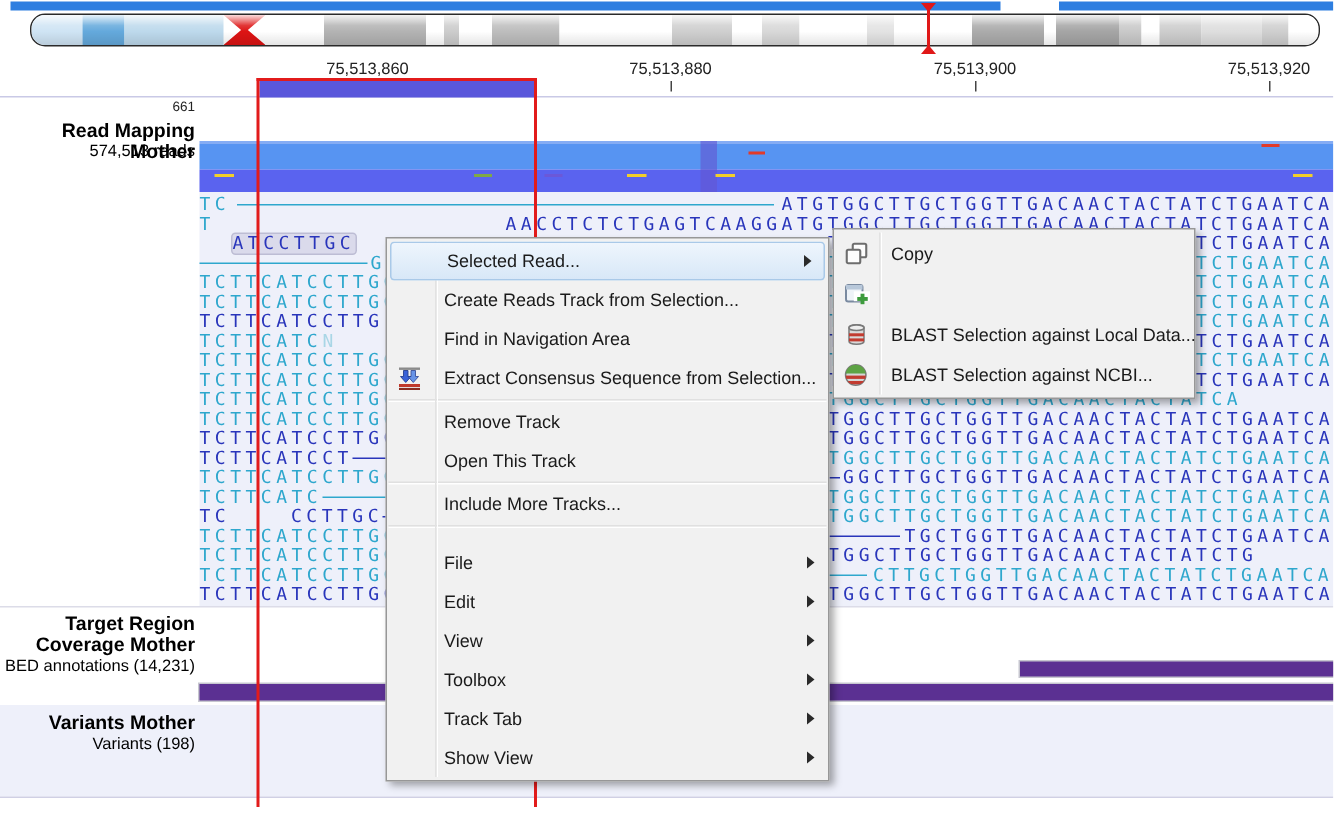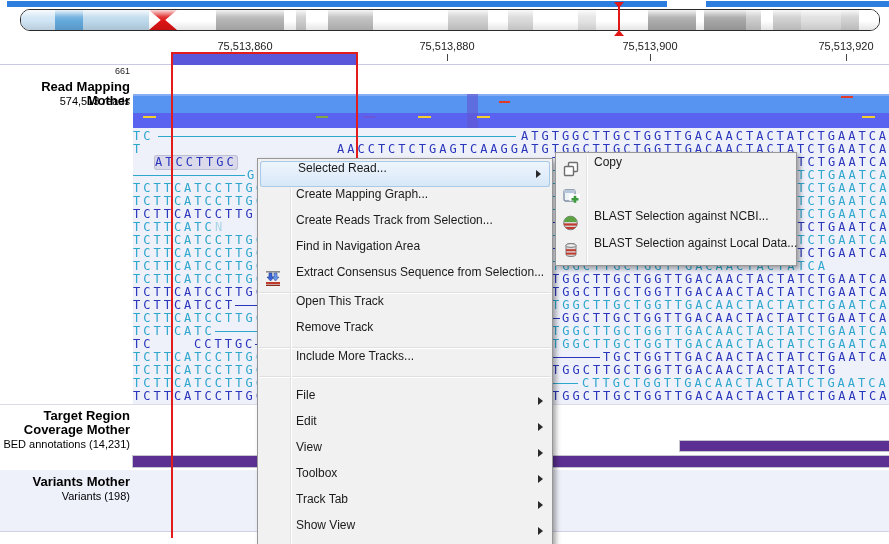--- a/index.html
+++ b/index.html
@@ -48,21 +48,21 @@
   
   .redline{position:absolute;width:2px;background:#e21b1b;}
   .redtop{position:absolute;height:2px;background:#e21b1b;}
   .selbar{position:absolute;background:#5a57db;}
   
   .menu{position:absolute;background:#f1f1f1;border:1px solid #979797;
         box-shadow:3px 3px 5px rgba(0,0,0,.35);padding:2px 0;box-sizing:border-box;z-index:20;}
   .menu::before{content:"";position:absolute;top:2px;bottom:2px;width:0;
         border-left:1px solid #e2e2e2;box-shadow:1px 0 0 #fff;}
   .menu.gut33::before{left:32px;} .menu.gut29::before{left:30px;}
-  .mi{position:relative;display:flex;align-items:flex-start;font-size:12px;color:#1a1a1a;white-space:nowrap;}
+  .mi{position:relative;display:flex;align-items:center;font-size:12px;color:#1a1a1a;white-space:nowrap;}
   .mi .txt{pointer-events:none;}
   .mi.hl{background:linear-gradient(180deg,#eff6fd,#d7e7f7);box-shadow:inset 0 0 0 1px #a9c9e8;border-radius:3px;}
   .mi .micon{position:absolute;left:6px;top:50%;transform:translateY(-50%);width:18px;height:18px;}
   .mi .arrow{position:absolute;right:9px;top:50%;margin-top:-4px;width:0;height:0;
         border-left:5px solid #2a2a2a;border-top:4px solid transparent;border-bottom:4px solid transparent;}
   .msep{height:1px;background:#e0e0e0;box-shadow:0 1px 0 #fff;margin:1px 1px;}
 </style>
 </head>
 <body>
 
@@ -260,44 +260,41 @@
       <div class="redline" style="left: 171px; top: 52px; height: 486px;"></div>
       <div class="redline" style="left: 356px; top: 52px; height: 486px;"></div>
     </div>
 
   <div id="ctxmenu" class="menu gut33" style="left: 257px; top: 158px; width: 296px;">
       <div class="mi hl" style="height: 26px; padding-left: 38px; margin: 0px 2px;">
         <span class="txt">Selected Read...</span>
         <span class="arrow"></span>
       </div>
       <div class="mi" style="height: 26px; padding-left: 38px;">
-        <span class="txt">Create Mapping Graph...</span>
-      </div>
-      <div class="mi" style="height: 26px; padding-left: 38px;">
         <span class="txt">Create Reads Track from Selection...</span>
       </div>
       <div class="mi" style="height: 26px; padding-left: 38px;">
         <span class="txt">Find in Navigation Area</span>
       </div>
       <div class="mi" style="height: 26px; padding-left: 38px;">
         <span class="micon"><svg width="18" height="18" viewBox="0 0 18 18">
             <rect x="2" y="2" width="14" height="1.6" fill="#8a8a8a"></rect>
             <path d="M5 4h3v4h2l-3.5 4L3 8h2z" fill="#3a62d8" stroke="#27408f" stroke-width=".6"></path>
             <path d="M10 4h3v4h2l-3.5 4L8 8h2z" fill="#5a8ae8" stroke="#27408f" stroke-width=".6" opacity=".9"></path>
             <rect x="2" y="13" width="14" height="2" fill="#c0392b"></rect>
             <rect x="2" y="15.6" width="14" height="1.4" fill="#8a2c20"></rect>
           </svg></span>
         <span class="txt">Extract Consensus Sequence from Selection...</span>
       </div>
       <div class="msep"></div>
       <div class="mi" style="height: 26px; padding-left: 38px;">
+        <span class="txt">Remove Track</span>
+      </div>
+      <div class="mi" style="height: 26px; padding-left: 38px;">
         <span class="txt">Open This Track</span>
-      </div>
-      <div class="mi" style="height: 26px; padding-left: 38px;">
-        <span class="txt">Remove Track</span>
       </div>
       <div class="msep"></div>
       <div class="mi" style="height: 26px; padding-left: 38px;">
         <span class="txt">Include More Tracks...</span>
       </div>
       <div class="msep"></div>
       <div class="mi" style="height: 26px; padding-left: 38px; margin-top: 11px;">
         <span class="txt">File</span>
         <span class="arrow"></span>
       </div>
@@ -333,40 +330,40 @@
       <div class="mi" style="height: 27px; padding-left: 38px;">
         <span class="micon"><svg width="18" height="18" viewBox="0 0 18 18">
             <rect x="2" y="3" width="11" height="11" rx="1.5" fill="#eef3f8" stroke="#7a8aa0" stroke-width="1.3"></rect>
             <rect x="2" y="3" width="11" height="3" fill="#b8c8da"></rect>
             <g stroke="#fff" stroke-width="3.6">
               <rect x="9" y="9" width="8" height="3" fill="none"></rect>
             </g>
             <rect x="9.5" y="11" width="7" height="2.6" fill="#3d9b3d"></rect>
             <rect x="11.7" y="8.8" width="2.6" height="7" fill="#3d9b3d"></rect>
           </svg></span>
+      </div>
+      <div class="mi" style="height: 27px; padding-left: 38px;">
+        <span class="micon"><svg width="18" height="18" viewBox="0 0 18 18">
+            <path d="M4 4.5c0-1.1 2.2-2 5-2s5 .9 5 2v9c0 1.1-2.2 2-5 2s-5-.9-5-2z" fill="#d9d9d9" stroke="#7a7a7a"></path>
+            <ellipse cx="9" cy="4.5" rx="5" ry="1.9" fill="#efefef" stroke="#7a7a7a"></ellipse>
+            <rect x="4" y="8.2" width="10" height="2" fill="#c23b30"></rect>
+            <rect x="4" y="11.6" width="10" height="2" fill="#c23b30"></rect>
+          </svg></span>
+        <span class="txt">BLAST Selection against Local Data...</span>
       </div>
       <div class="mi" style="height: 27px; padding-left: 38px;">
         <span class="micon"><svg width="18" height="18" viewBox="0 0 18 18">
             <defs>
               <clipPath id="gc">
                 <circle cx="8.5" cy="9" r="6.8"></circle>
               </clipPath>
             </defs>
             <circle cx="8.5" cy="9" r="6.8" fill="#d5d5d5" stroke="#7a7a7a"></circle>
             <g clip-path="url(#gc)">
               <rect x="0" y="2" width="18" height="6" fill="#5da344"></rect>
               <rect x="0" y="9.4" width="18" height="2.2" fill="#c23b30"></rect>
               <rect x="0" y="13" width="18" height="2.2" fill="#c23b30"></rect>
             </g>
           </svg></span>
         <span class="txt">BLAST Selection against NCBI...</span>
       </div>
-      <div class="mi" style="height: 27px; padding-left: 38px;">
-        <span class="micon"><svg width="18" height="18" viewBox="0 0 18 18">
-            <path d="M4 4.5c0-1.1 2.2-2 5-2s5 .9 5 2v9c0 1.1-2.2 2-5 2s-5-.9-5-2z" fill="#d9d9d9" stroke="#7a7a7a"></path>
-            <ellipse cx="9" cy="4.5" rx="5" ry="1.9" fill="#efefef" stroke="#7a7a7a"></ellipse>
-            <rect x="4" y="8.2" width="10" height="2" fill="#c23b30"></rect>
-            <rect x="4" y="11.6" width="10" height="2" fill="#c23b30"></rect>
-          </svg></span>
-        <span class="txt">BLAST Selection against Local Data...</span>
-      </div>
     </div>
 </div>
 
 </body></html>

